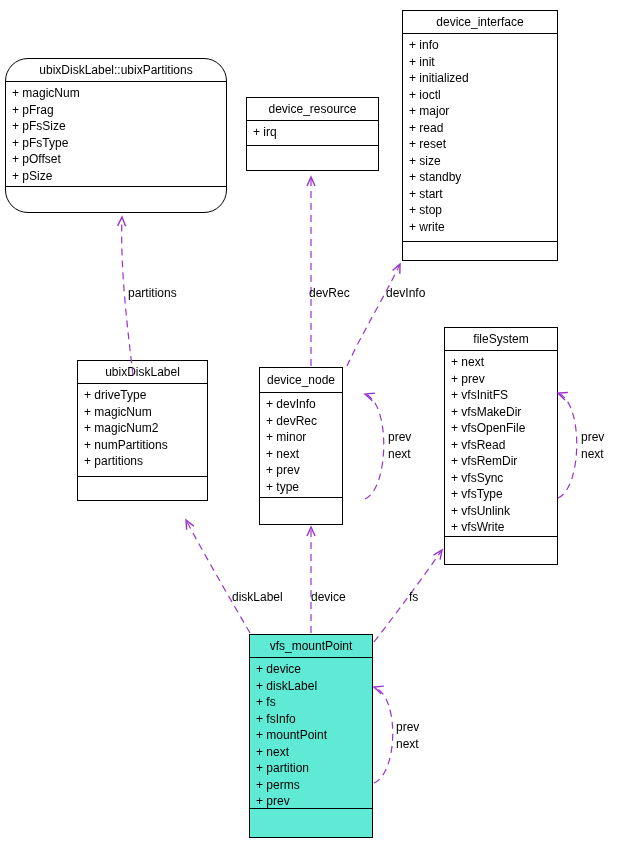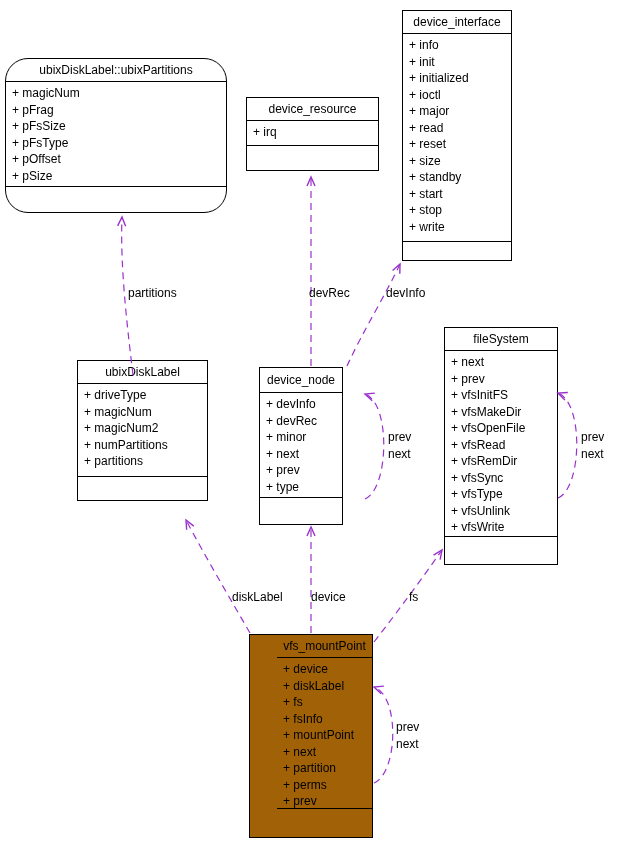--- a/index.html
+++ b/index.html
@@ -17,21 +17,21 @@
     overflow: hidden;
   }
   .box {
     position: absolute;
     border: 1px solid #000000;
     background: #ffffff;
     box-sizing: border-box;
     display: flex;
     flex-direction: column;
   }
-  .box.highlight { background: #a16207; padding-left: 27px; }
+  .box.highlight { background: #5eead4; }
   .box .title {
     height: 22px;
     flex: 0 0 auto;
     border-bottom: 1px solid #000000;
     display: flex;
     align-items: center;
     justify-content: center;
     font-size: 12px;
     white-space: nowrap;
   }
@@ -81,21 +81,21 @@
   </div>
 
   <div class="box" style="left:246px; top:97px; width:133px; height:74px;">
     <div class="title">device_resource</div>
     <div class="attrs">
       <div class="attr">+ irq</div>
     </div>
     <div class="footer" style="height:24px;"></div>
   </div>
 
-  <div class="box" style="left:402px; top:10px; width:110px; height:251px;">
+  <div class="box" style="left:402px; top:10px; width:156px; height:251px;">
     <div class="title">device_interface</div>
     <div class="attrs">
       <div class="attr">+ info</div>
       <div class="attr">+ init</div>
       <div class="attr">+ initialized</div>
       <div class="attr">+ ioctl</div>
       <div class="attr">+ major</div>
       <div class="attr">+ read</div>
       <div class="attr">+ reset</div>
       <div class="attr">+ size</div>

